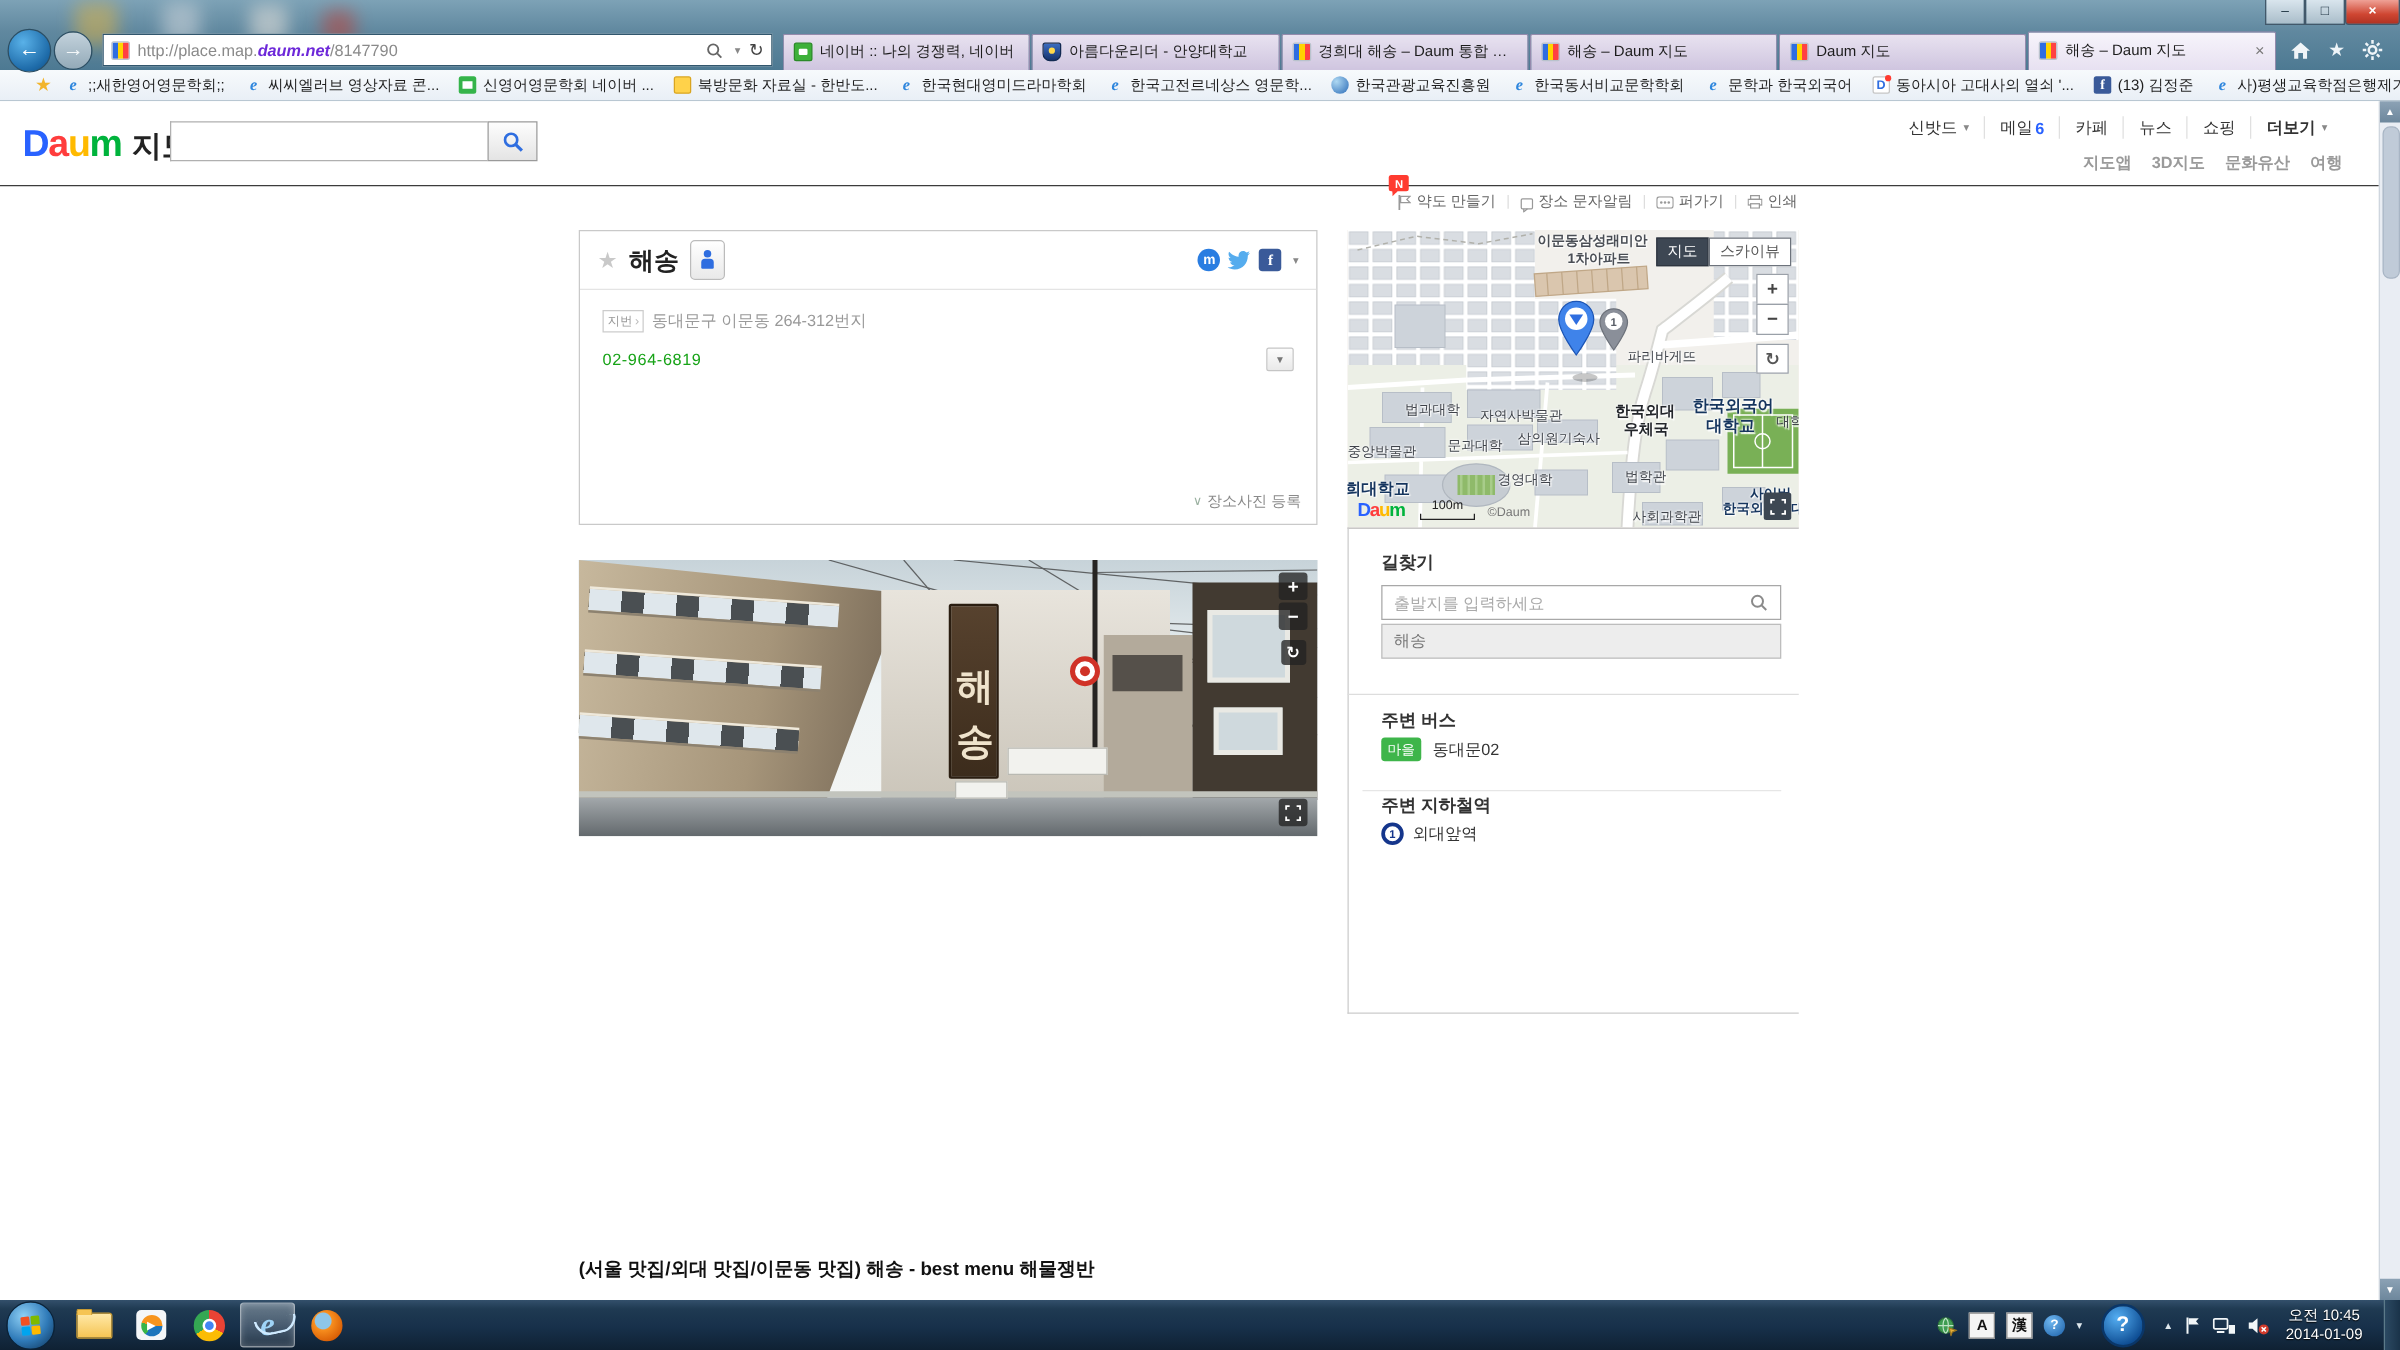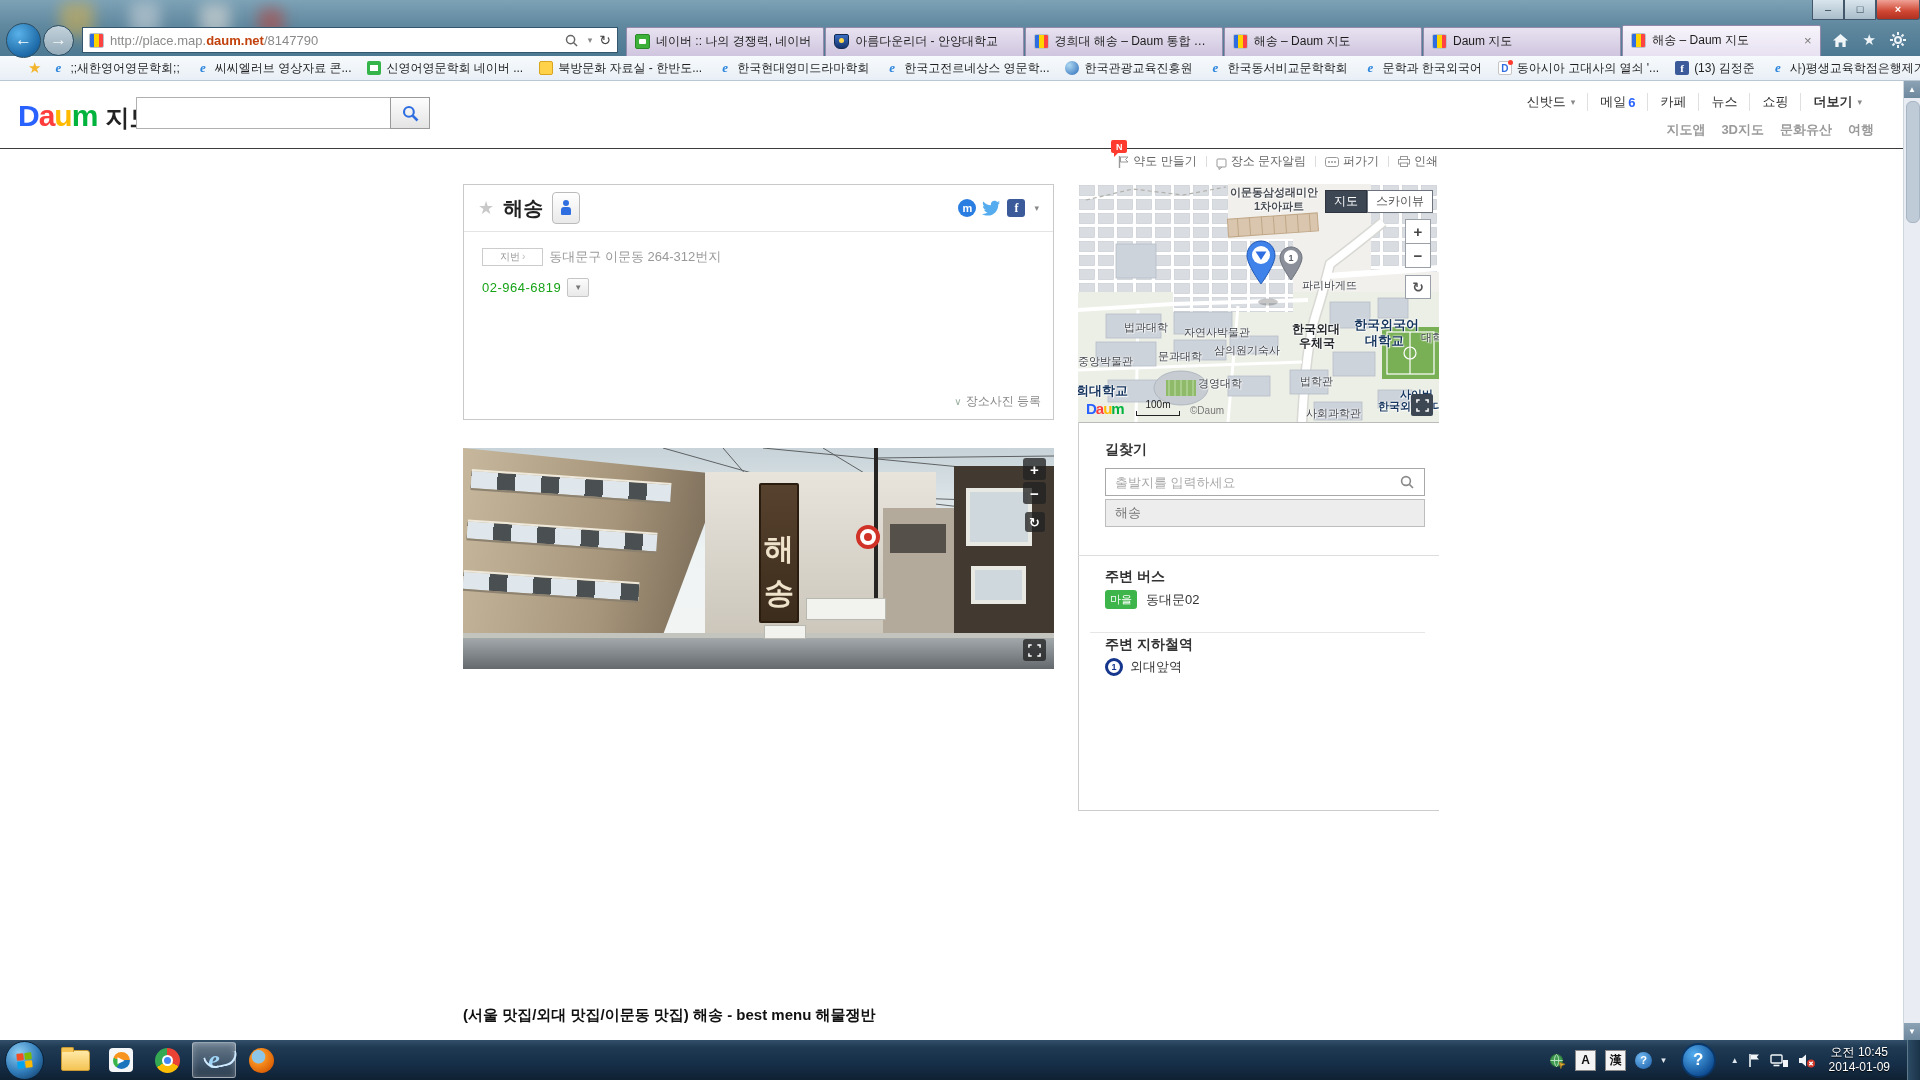--- a/index.html
+++ b/index.html
@@ -17,21 +17,21 @@
   .winbtn.close{width:42px;background:linear-gradient(#efa196,#cf4632 60%,#b03222);color:#fff;
     border-bottom-left-radius:3px;border-bottom-right-radius:3px;font-weight:bold;}
   .navrow{position:absolute;top:24px;left:0;width:1920px;height:32px;display:flex;align-items:center;}
   .navbtn{width:33px;height:33px;border-radius:50%;flex:none;display:flex;align-items:center;justify-content:center;
     border:1px solid #2c4e63;color:#fff;font-size:17px;margin-left:6px;z-index:2;}
   .navbtn.back{background:radial-gradient(circle at 35% 30%,#59b1e8,#1d6aa8 70%,#114d7e);}
   .navbtn.fwd{width:29px;height:29px;background:linear-gradient(#c3d2dc,#93aab8);color:#f2f6f8;margin-left:2px;}
   .addressbar{display:flex;align-items:center;gap:6px;background:#fff;border:1px solid #31566d;
     height:26px;width:536px;margin-left:8px;padding:0 6px;box-sizing:border-box;}
   .url-text{font-size:13px;color:#8a8a8a;white-space:nowrap;flex:1;overflow:hidden;}
-  .url-text b{color:#c2410c;font-weight:600;}
+  .url-text b{color:#6d28d9;font-weight:600;font-style:italic;}
   .abar-icons{display:flex;align-items:center;gap:7px;color:#6d6d6d;}
   .favicon{width:15px;height:15px;border-radius:2px;flex:none;box-sizing:border-box;position:relative;}
   .favicon.daum{background:linear-gradient(90deg,#2f6de0 0 34%,#ffd400 34% 67%,#ff4242 67% 100%);
     border:1px solid #b9c2cc;}
   .favicon.naver-green{background:#3db039;border:1px solid #2b8a28;}
   .favicon.naver-green:before{content:"";position:absolute;inset:4px 3px;background:#fff;border-radius:1px;}
   .favicon.shield{background:linear-gradient(#3a6cc0,#16336e);border-radius:2px 2px 6px 6px;border:1px solid #122a52;}
   .favicon.shield:before{content:"";position:absolute;left:4px;top:3px;width:5px;height:5px;border-radius:50%;background:#ffd84a;}
   
   .tabs{display:flex;height:31px;align-items:flex-end;margin-left:8px;flex:1;min-width:0;}
@@ -95,23 +95,23 @@
   .rv-man{width:12px;height:16px;position:relative;}
   .rv-man:before{content:"";position:absolute;left:3px;top:0;width:6px;height:6px;border-radius:50%;background:#2f6ee0;}
   .rv-man:after{content:"";position:absolute;left:1px;top:7px;width:10px;height:8px;border-radius:3px 3px 1px 1px;background:#2f6ee0;}
   .ic-social{margin-left:auto;display:flex;align-items:center;gap:6px;}
   .soc{width:18px;height:18px;border-radius:50%;display:flex;align-items:center;justify-content:center;color:#fff;}
   .soc.mypeople{background:#2a7de1;font:700 11px "Liberation Sans",sans-serif;}
   .soc.facebook{background:#3a5a99;border-radius:3px;font:700 12px "Liberation Serif",serif;}
   .ic-body{padding:16px 18px 0 18px;font-size:13px;color:#333;}
   .addr-road{margin-bottom:8px;}
   .addr-jibun{color:#999;display:flex;align-items:center;gap:6px;margin-bottom:12px;}
-  .jibun-badge{border:1px solid #ccc;color:#999;font-size:10px;padding:1px 17px;position:relative;}
+  .jibun-badge{border:1px solid #ccc;color:#999;font-size:10px;padding:1px 3px;position:relative;}
   .jibun-badge:after{content:"›";margin-left:2px;color:#bbb;}
-  .phone-row{display:flex;align-items:center;gap:6px;margin-bottom:11px;}
+  .phone-row{display:flex;align-items:center;gap:6px;margin-bottom:11px;justify-content:space-between;}
   .phone{color:#17a317;letter-spacing:.5px;}
   .phone-dd{width:20px;height:17px;border:1px solid #c5c5c5;border-radius:2px;background:linear-gradient(#fcfcfc,#e9e9e9);
     display:flex;align-items:center;justify-content:center;font-size:8px;color:#777;}
   .cat-row{margin-bottom:11px;}
   .review-row{color:#333;}
   .photo-reg{position:absolute;right:12px;bottom:9px;font-size:12px;color:#8a8a8a;display:flex;align-items:center;gap:4px;}
   .photo-reg .chev{color:#9ab0a0;font-size:10px;}
 
   
   .photo-card{position:absolute;left:463px;top:367px;width:591px;height:221px;overflow:hidden;background:linear-gradient(#d4dde2,#eef1f2);}

